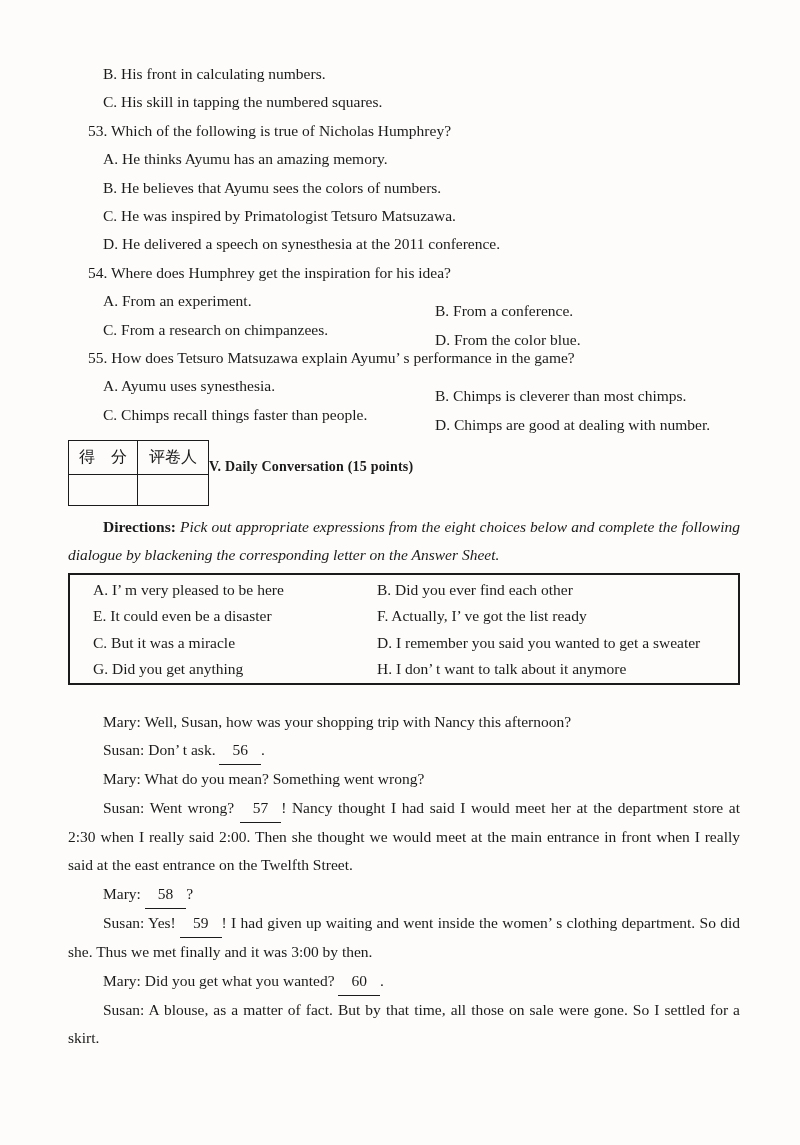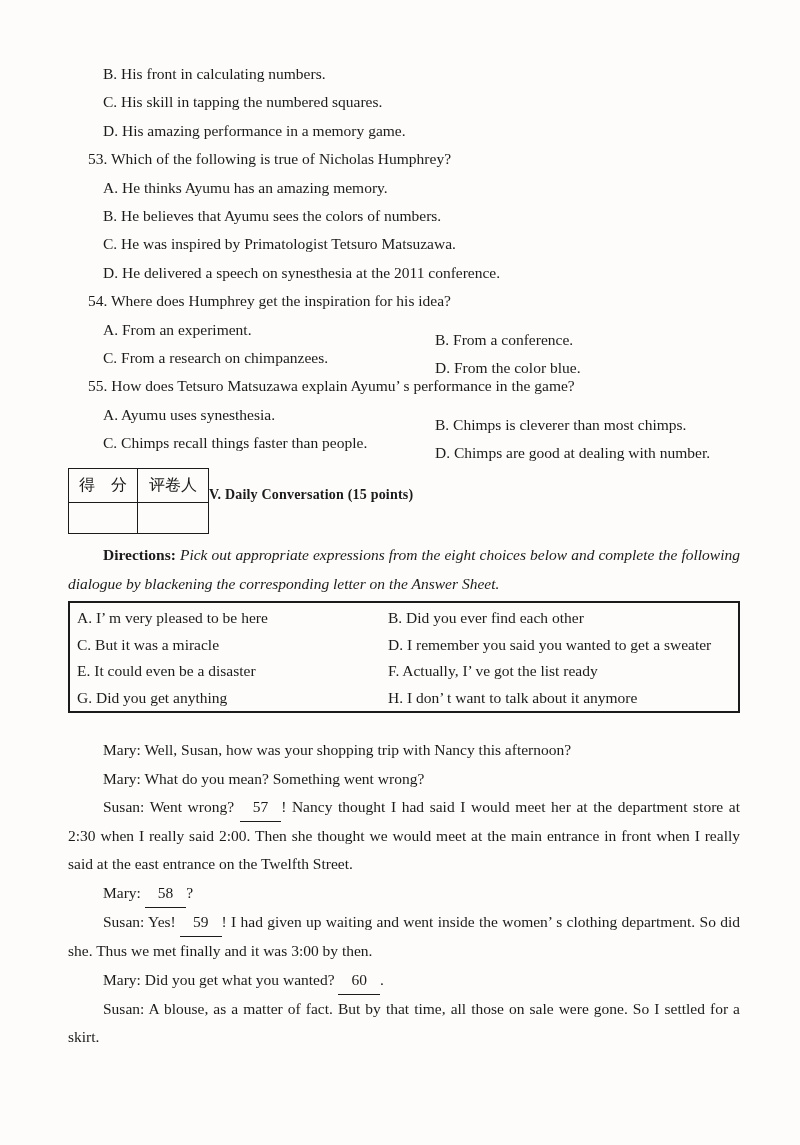--- a/index.html
+++ b/index.html
@@ -56,22 +56,22 @@
 
   
   .choicebox {
     margin-top: 3px;
     border: 2px solid #1b1b1b;
     height: 106px;
     padding-top: 2px;
     box-sizing: content-box;
   }
   .chrow { position: relative; height: 26.5px; line-height: 26.5px; white-space: nowrap; }
-  .chrow .l { margin-left: 7px; }
-  .chrow .r { position: absolute; left: 318px; top: 0; }
+  .chrow .l { margin-left: 23px; }
+  .chrow .r { position: absolute; left: 307px; top: 0; }
 
   
   .dialogue { margin-top: 23px; }
   .dialogue p {
     margin: 0;
     text-indent: 35px;
     text-align: justify;
     line-height: 28.3px;
   }
   .blank {
@@ -83,21 +83,20 @@
   .blank:empty { display: none; }
 </style>
 </head>
 <body>
 
 <div class="content">
 
   <div>
     <div class="rline opt">B. His front in calculating numbers.</div>
     <div class="rline opt">C. His skill in tapping the numbered squares.</div>
-    <div class="rline opt">D. His amazing performance in a memory game.</div>
     <div class="rline q">53. Which of the following is true of Nicholas Humphrey?</div>
     <div class="rline opt">A. He thinks Ayumu has an amazing memory.</div>
     <div class="rline opt">B. He believes that Ayumu sees the colors of numbers.</div>
     <div class="rline opt">C. He was inspired by Primatologist Tetsuro Matsuzawa.</div>
     <div class="rline opt">D. He delivered a speech on synesthesia at the 2011 conference.</div>
     <div class="rline q">54. Where does Humphrey get the inspiration for his idea?</div>
     <div class="rline pair">
       <span class="colL">A. From an experiment.</span>
       <span class="colR">B. From a conference.</span>
     </div>
@@ -133,35 +132,36 @@
   </div>
 
   <p class="directions"><span class="dlabel">Directions:</span><span class="dtext"> Pick out appropriate expressions from the eight choices below and complete the following dialogue by blackening the corresponding letter on the Answer Sheet.</span></p>
 
   <div class="choicebox">
     <div class="chrow">
       <span class="l">A. I’ m very pleased to be here</span>
       <span class="r">B. Did you ever find each other</span>
     </div>
     <div class="chrow">
+      <span class="l">E. It could even be a disaster</span>
+      <span class="r">F. Actually, I’ ve got the list ready</span>
+    </div>
+    <div class="chrow">
       <span class="l">C. But it was a miracle</span>
       <span class="r">D. I remember you said you wanted to get a sweater</span>
-    </div>
-    <div class="chrow">
-      <span class="l">E. It could even be a disaster</span>
-      <span class="r">F. Actually, I’ ve got the list ready</span>
     </div>
     <div class="chrow">
       <span class="l">G. Did you get anything</span>
       <span class="r">H. I don’ t want to talk about it anymore</span>
     </div>
   </div>
 
   <div class="dialogue">
     <p><span>Mary: Well, Susan, how was your shopping trip with Nancy this afternoon?</span><span></span></p>
+    <p><span>Susan: Don’ t ask. </span><span class="blank">56</span><span>.</span></p>
     <p><span>Mary: What do you mean? Something went wrong?</span><span></span></p>
     <p><span>Susan: Went wrong? </span><span class="blank">57</span><span>! Nancy thought I had said I would meet her at the department store at 2:30 when I really said 2:00. Then she thought we would meet at the main entrance in front when I really said at the east entrance on the Twelfth Street.</span></p>
     <p><span>Mary: </span><span class="blank">58</span><span>?</span></p>
     <p><span>Susan: Yes! </span><span class="blank">59</span><span>! I had given up waiting and went inside the women’ s clothing department. So did she. Thus we met finally and it was 3:00 by then.</span></p>
     <p><span>Mary: Did you get what you wanted? </span><span class="blank">60</span><span>.</span></p>
     <p><span>Susan: A blouse, as a matter of fact. But by that time, all those on sale were gone. So I settled for a skirt.</span><span></span></p>
   </div>
 
 </div>
 

